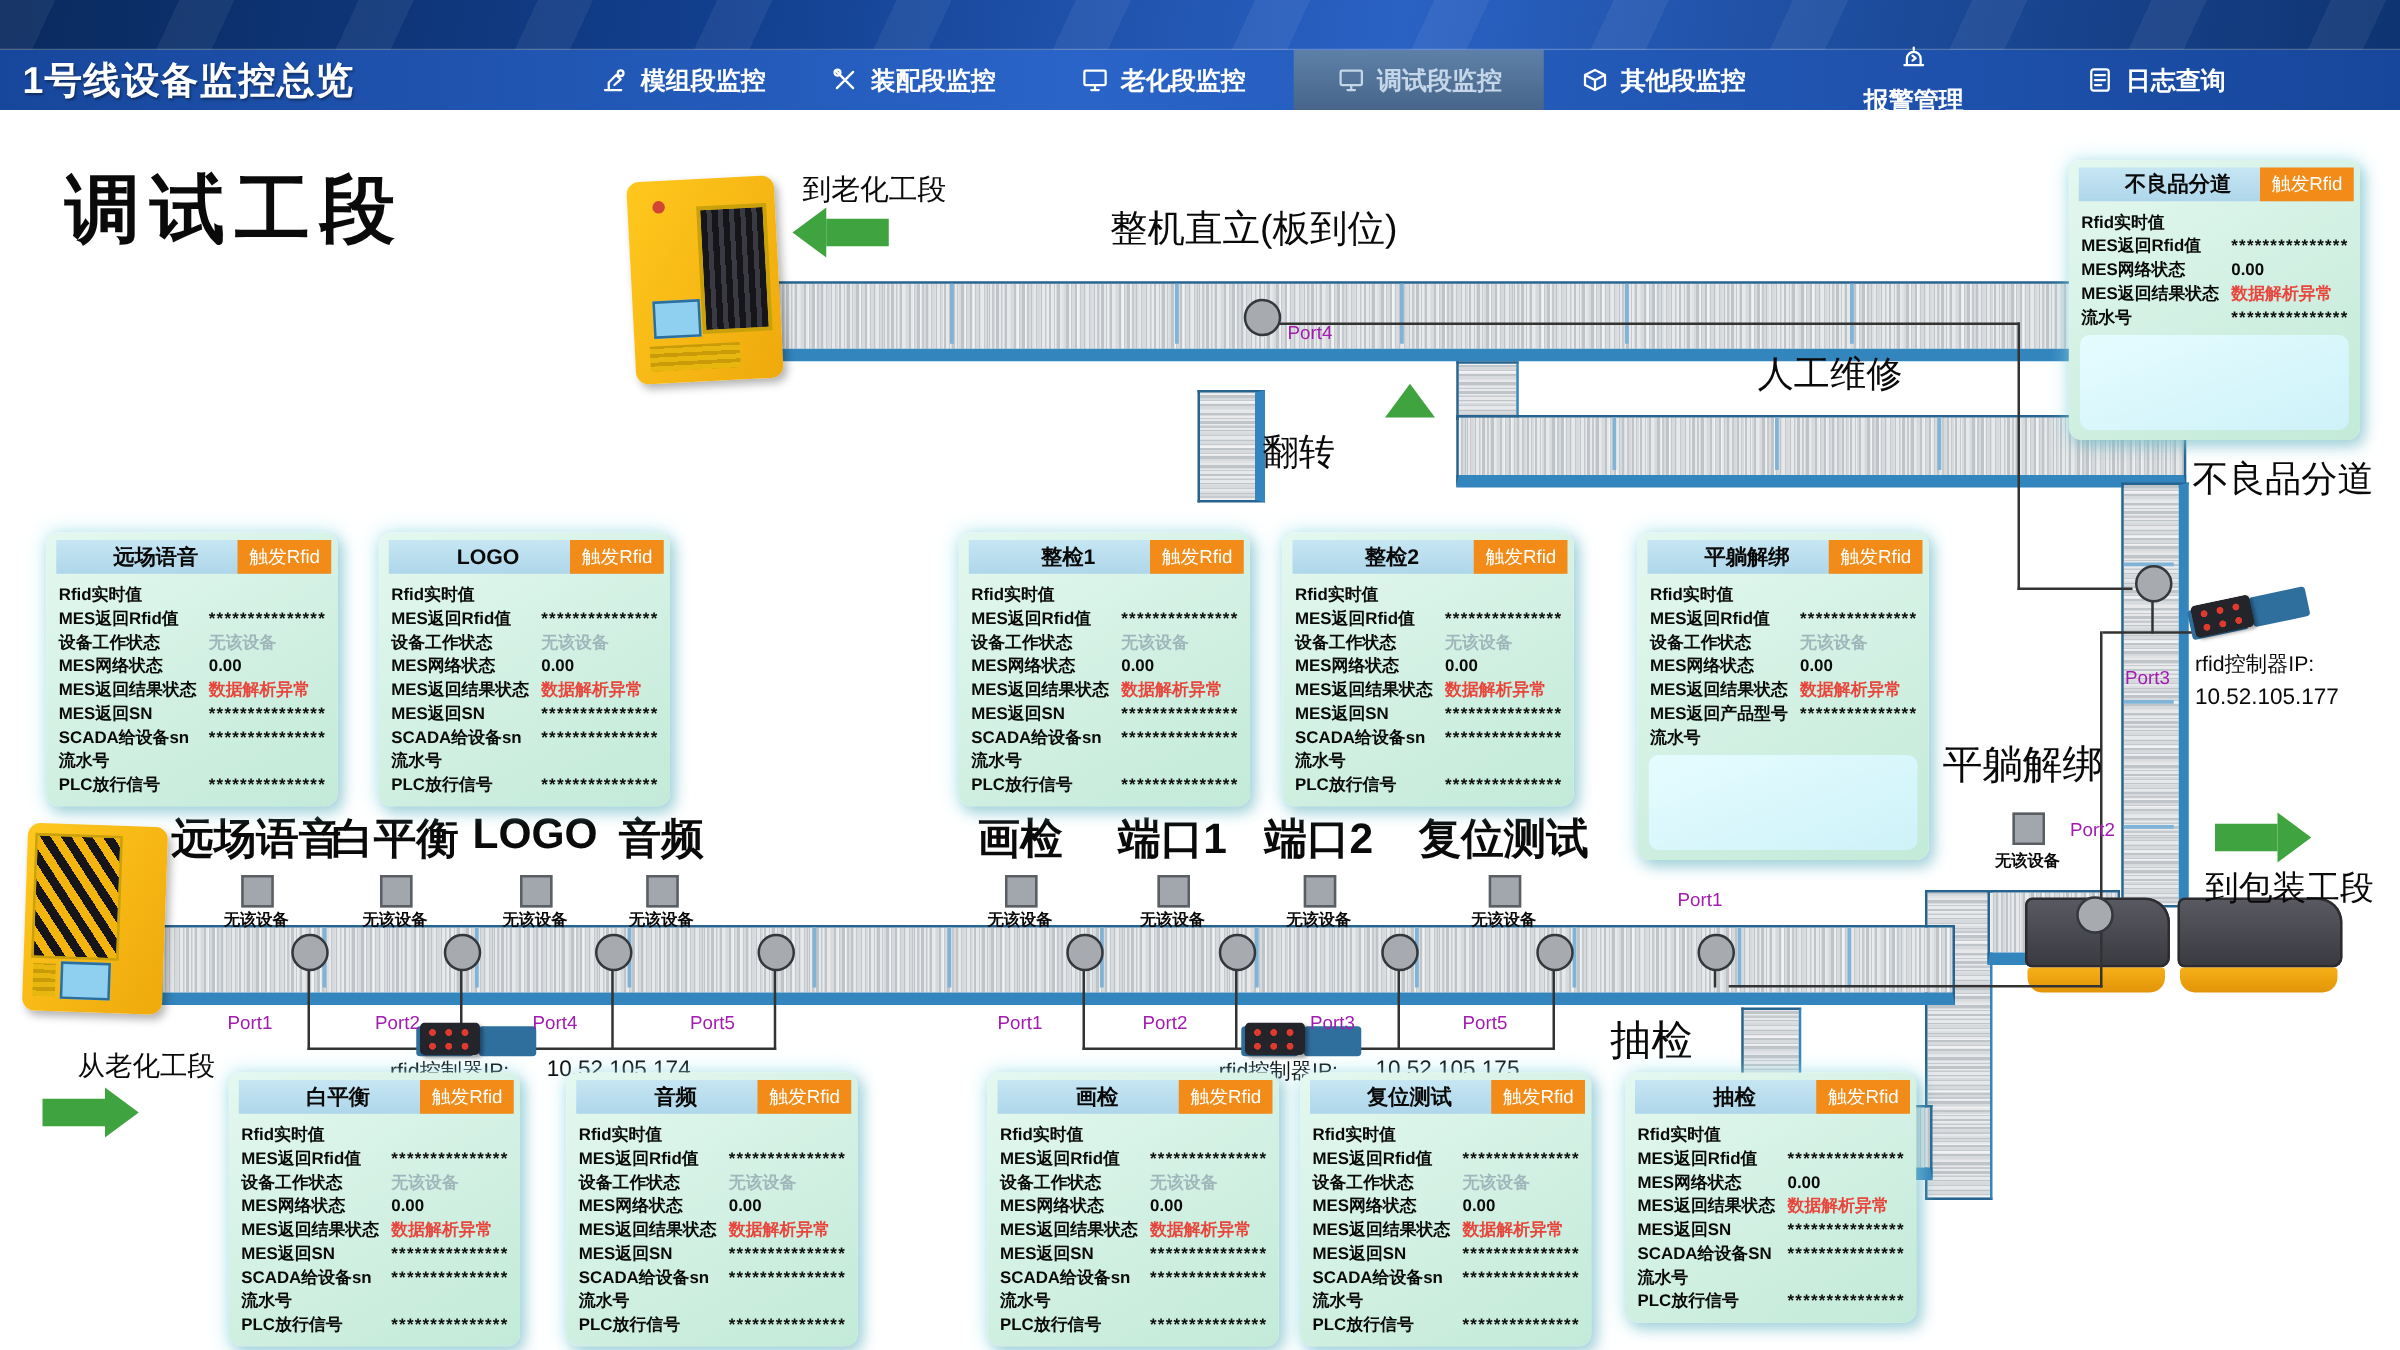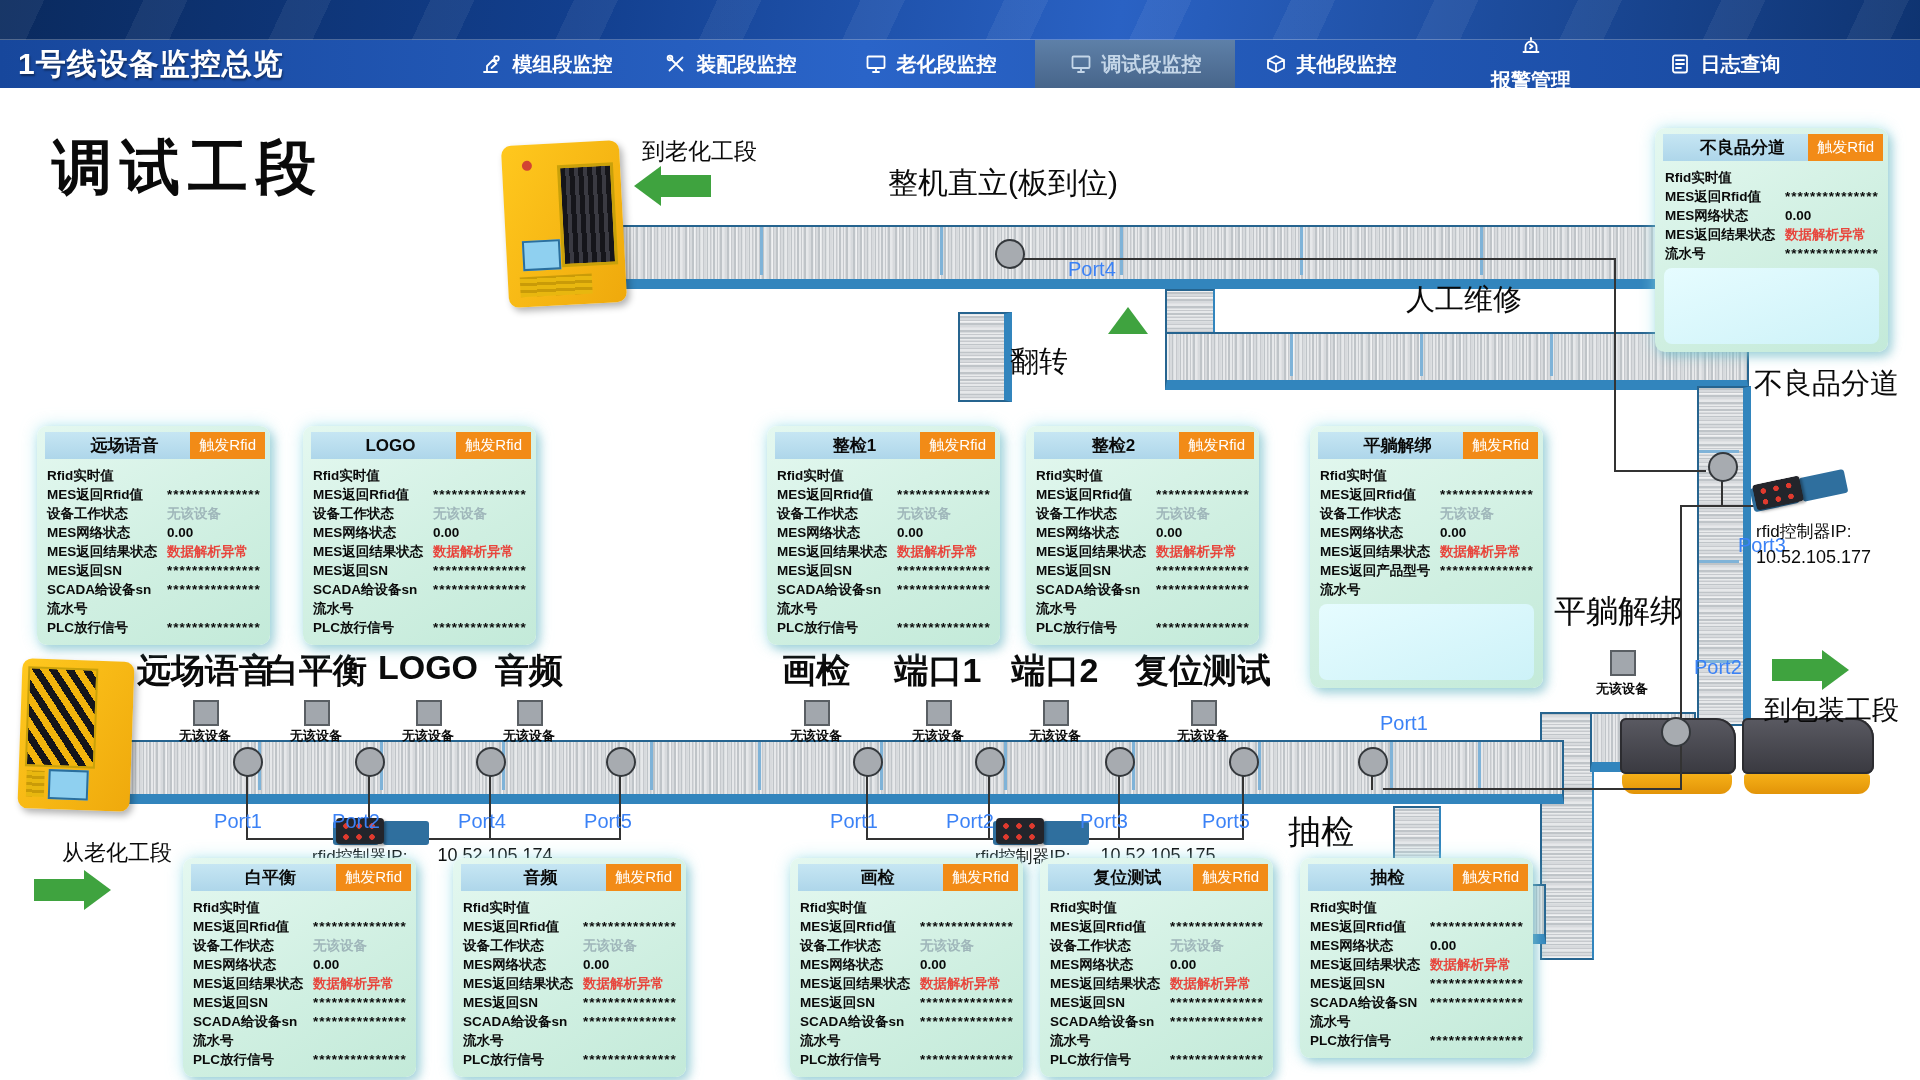--- a/index.html
+++ b/index.html
@@ -17,21 +17,21 @@
   .clock{position:absolute;top:7px;right:38px;display:flex;gap:34px;color:#fff;
          font-size:23px;font-weight:bold;z-index:3;}
   .nav-item{position:absolute;top:40px;height:48px;display:flex;align-items:center;justify-content:center;
             gap:9px;color:#fff;font-size:20px;font-weight:bold;cursor:pointer;z-index:3;}
   .nav-item.active{background:linear-gradient(180deg,#5e80a8,#47658a);color:#c4d6e8;}
   .nav-item svg{width:24px;height:24px;stroke:currentColor;fill:none;stroke-width:1.8;stroke-linecap:round;stroke-linejoin:round;}
   
   .stage-title{position:absolute;left:52px;top:128px;font-size:60px;font-weight:bold;color:#0a0a0a;
                letter-spacing:8px;z-index:8;margin:0;}
   .lbl{position:absolute;color:#0a0a0a;z-index:8;white-space:nowrap;}
-  .port-lbl{position:absolute;font-size:20px;color:#3b82f6;z-index:8;white-space:nowrap;padding-left:38px;}
+  .port-lbl{position:absolute;font-size:15px;color:#a21caf;z-index:8;white-space:nowrap;}
   
   .belt-h,.belt-v{position:absolute;z-index:1;
       background:repeating-linear-gradient(90deg,rgba(255,255,255,.45) 0 1px,transparent 1px 6px),
                  repeating-linear-gradient(90deg,#e6e8ea 0 2px,#c6c9cd 2px 3px,#d7dadd 3px 5px,#bfc4c8 5px 7px);
       border:2px solid #26648f;border-bottom:10px solid #3285bd;}
   .belt-v{background:repeating-linear-gradient(0deg,rgba(255,255,255,.45) 0 1px,transparent 1px 6px),
                  repeating-linear-gradient(0deg,#e6e8ea 0 2px,#c6c9cd 2px 3px,#d7dadd 3px 5px,#bfc4c8 5px 7px);
       border:2px solid #26648f;border-right:8px solid #3285bd;}
   .bdiv{position:absolute;width:3px;background:#7fb3d8;z-index:2;}
   .bjoint{position:absolute;height:3px;background:#7fb3d8;z-index:2;}

